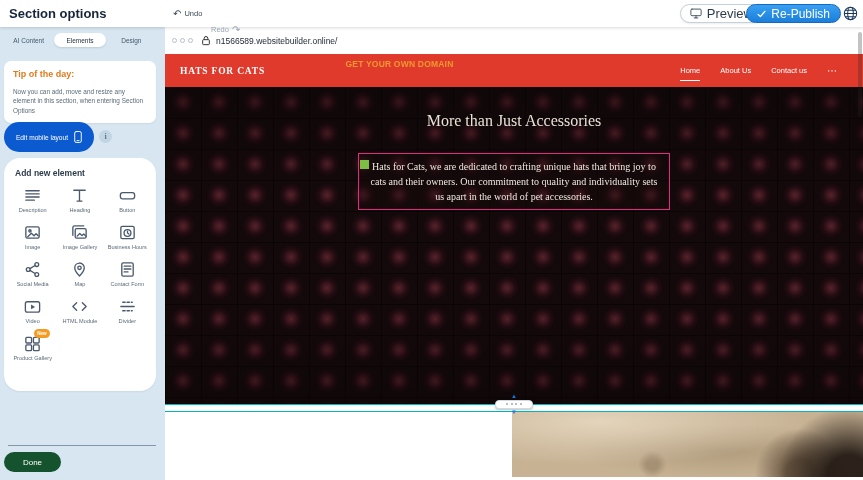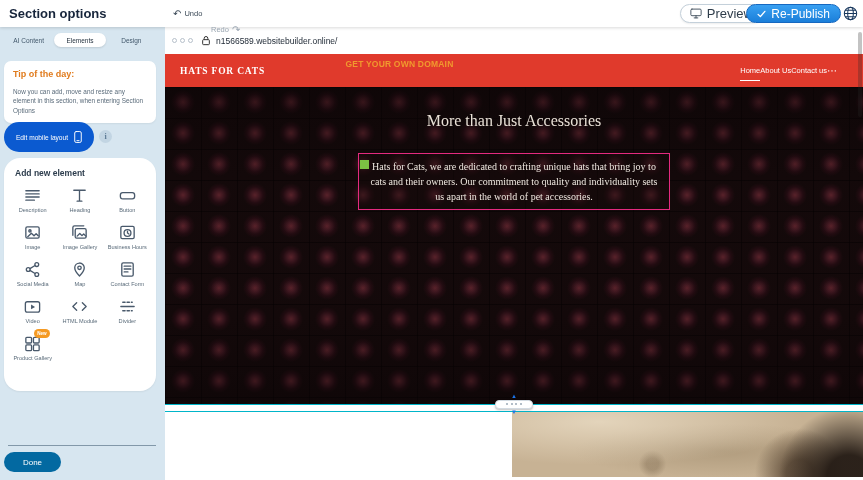--- a/index.html
+++ b/index.html
@@ -44,36 +44,36 @@
   .egrid { display:grid; grid-template-columns:repeat(3,1fr); row-gap:9px; }
   .ecell { display:flex; flex-direction:column; align-items:center; gap:2px; cursor:pointer; }
   .eiconwrap { position:relative; width:20px; height:19px; display:flex; align-items:center; justify-content:center; }
   .svgi { width:19px; height:19px; fill:none; stroke:#49596b; stroke-width:1.4; stroke-linecap:round; stroke-linejoin:round; }
   .fillp { fill:#49596b; stroke:none; }
   .elabel { font-size:5.6px; color:#5a6b7a; text-align:center; line-height:1.25; max-width:42px; }
   .ebadge { position:absolute; top:-5px; right:-7px; background:#f59a23; color:#fff; font-size:4.6px;
             font-weight:bold; padding:2px 3px; border-radius:6px; }
   .sidebar-divider { position:absolute; top:418px; left:8px; width:148px; height:1px; background:#8298a9; }
   .done-btn { position:absolute; top:425px; left:4px; width:57px; height:20px; border-radius:12px;
-              background:#0369a1; color:#fff; font-size:8px; display:flex; align-items:center;
+              background:#14532d; color:#fff; font-size:8px; display:flex; align-items:center;
               justify-content:center; cursor:pointer; }
 
   
   .main { position:absolute; left:165px; top:27px; width:698px; height:453px; background:#fff; }
   .browser-bar { height:27px; background:#fff; display:flex; align-items:center; padding-left:7px; }
   .win-dots { display:flex; gap:3px; }
   .win-dot { width:5px; height:5px; border:1px solid #b6c0ca; border-radius:50%; }
   .lock-icon { width:10px; height:11px; margin-left:8px; fill:none; stroke:#333; stroke-width:1.2; }
   .url-text { font-size:8.5px; color:#1d2733; margin-left:5px; }
   .domain-cta { font-size:8.5px; font-weight:bold; color:#f0992e; margin-left:8px; letter-spacing:.2px; cursor:pointer;margin-top:47px; }
 
   .site-header { height:33px; background:#e03a2c; display:flex; align-items:center; }
   .logo { margin-left:15px; font-family:"Liberation Serif", serif; font-size:9.5px; font-weight:bold;
           color:#fff; text-transform:uppercase; letter-spacing:.8px; }
-  .site-nav { margin-left:auto; margin-right:26px; display:flex; align-items:center;
+  .site-nav { margin-left:auto; margin-right:26px; display:flex; gap:20px; align-items:center;
               font-size:7.5px; color:#fff; }
   .nav-item { position:relative; cursor:pointer; }
   .nav-item.active::after { content:""; position:absolute; left:0; right:0; bottom:-6px; height:1.5px; background:#fff; }
   .nav-more { font-size:10px; line-height:1; }
 
   .hero { height:317px; position:relative; overflow:hidden; text-align:center;
           background-color:#150a0b;
           background-image:
             linear-gradient(rgba(10,4,5,.55), rgba(10,4,5,.12) 32%, rgba(10,4,5,.12) 68%, rgba(10,4,5,.5)),
             radial-gradient(circle at 18px 15px, #63262f 0px, #451a23 4px, #260d13 8px, rgba(18,8,9,0) 12px),

